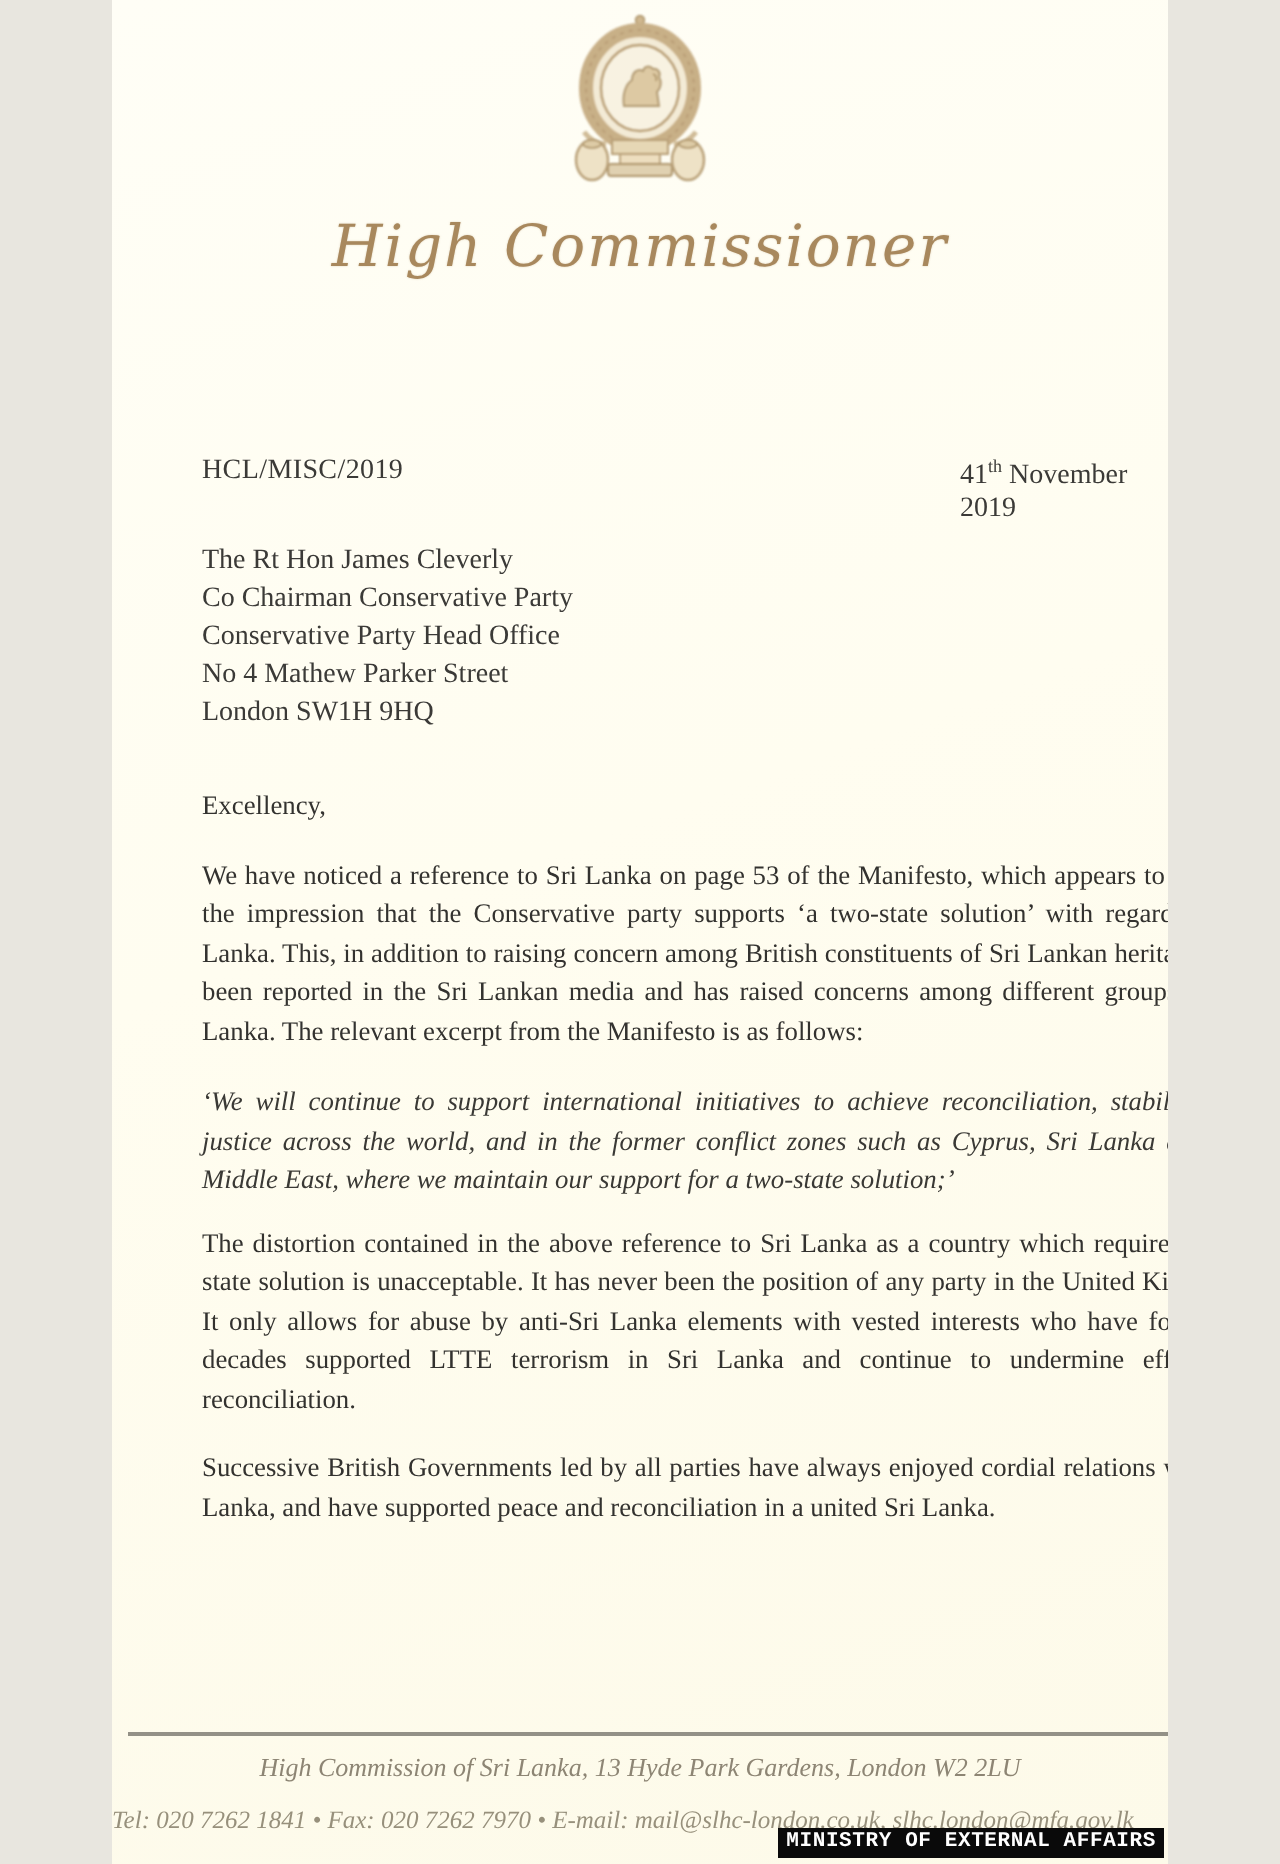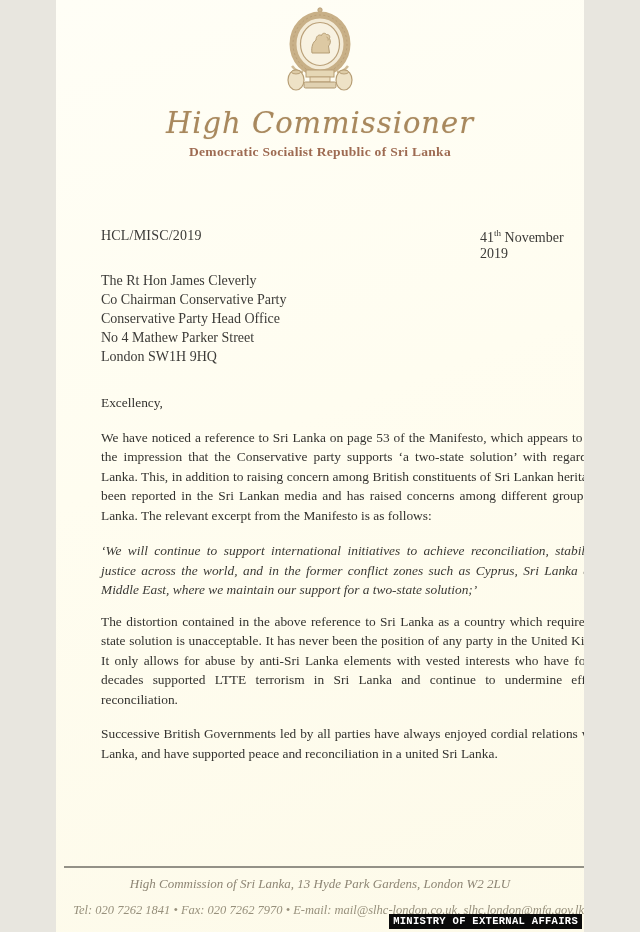--- a/index.html
+++ b/index.html
@@ -105,21 +105,21 @@
     position: absolute;
     top: 876px; left: 0; right: 0;
     text-align: center;
     font-style: italic;
     font-size: 13px;
     color: #8d8574;
   }
   .footer-contact {
     position: absolute;
     top: 903px; left: 0; right: 0;
-    text-align: right;
+    text-align: left;
     font-style: italic;
     font-size: 12.5px;
     color: #97907c;
   }
 
   
   .caption {
     position: absolute;
     top: 914px; right: 2px;
     background: #0a0a0a;
@@ -158,21 +158,20 @@
         <rect x="25" y="71" width="20" height="5" fill="#edddbd" stroke="#b49a70" stroke-width="0.9"></rect>
         <rect x="19" y="76" width="32" height="6" rx="1.5" fill="#dfcfae" stroke="#ab9166" stroke-width="1"></rect>
 
         <ellipse cx="11" cy="74" rx="8" ry="10" fill="#eee1c4" stroke="#b49a70" stroke-width="1.2"></ellipse>
         <ellipse cx="11" cy="66" rx="4.5" ry="2" fill="#dcc9a2" stroke="#ab9166" stroke-width="0.8"></ellipse>
         <ellipse cx="59" cy="74" rx="8" ry="10" fill="#eee1c4" stroke="#b49a70" stroke-width="1.2"></ellipse>
         <ellipse cx="59" cy="66" rx="4.5" ry="2" fill="#dcc9a2" stroke="#ab9166" stroke-width="0.8"></ellipse>
       </svg>
     </div>
     <div class="hc-title">High Commissioner</div>
-    <div class="hc-subtitle">Democratic Socialist Republic of Sri Lanka</div>
   </div>
 
   <div class="ref-number">HCL/MISC/2019</div>
   <div class="letter-date"><span>41</span><sup>th</sup><span> November 2019</span></div>
 
   <div class="recipient">
     <div>The Rt Hon James Cleverly</div>
     <div>Co Chairman Conservative Party</div>
     <div>Conservative Party Head Office</div>
     <div>No 4 Mathew Parker Street</div>

